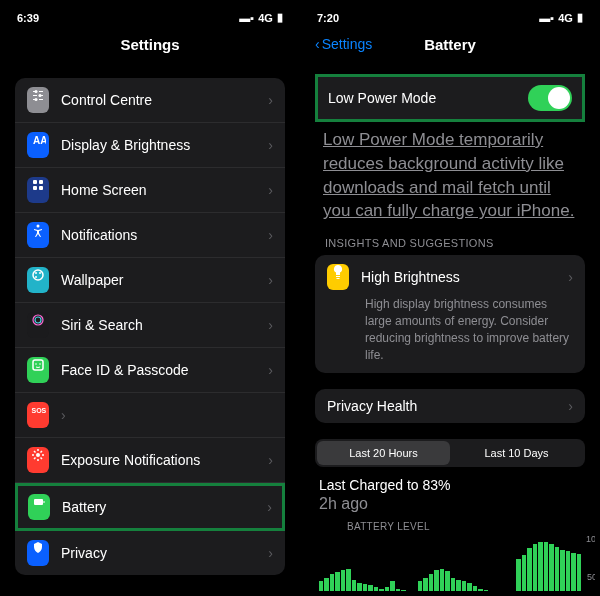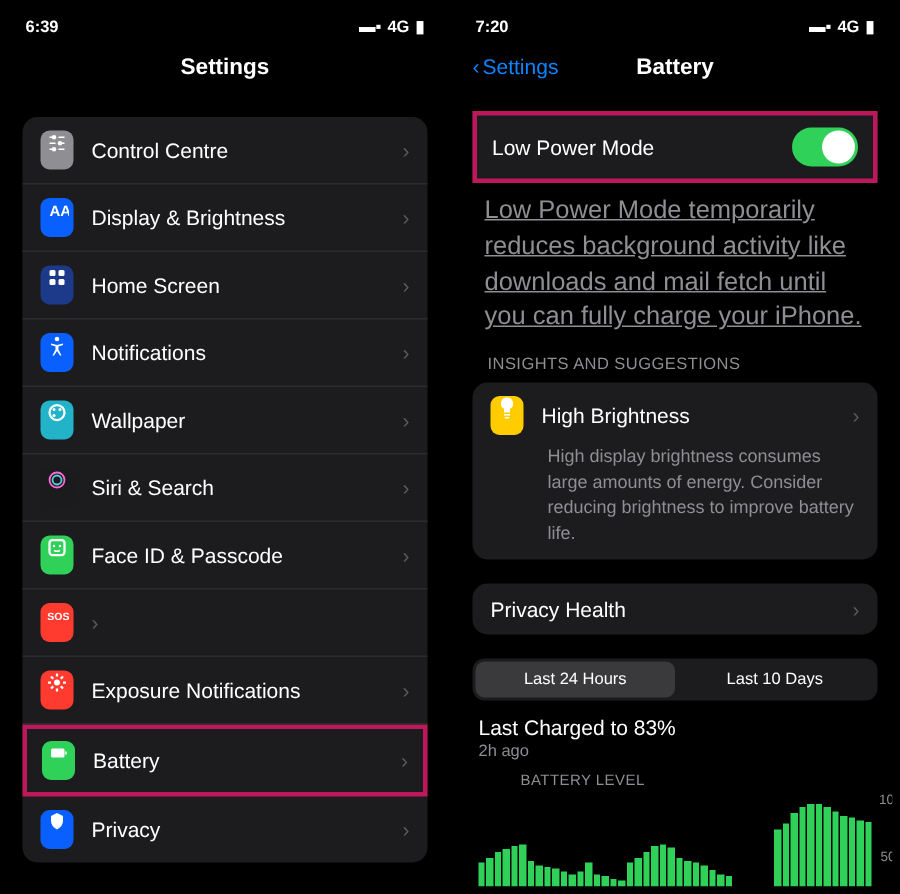--- a/index.html
+++ b/index.html
@@ -10,41 +10,41 @@
   .nav-bar { padding: 6px 10px 8px 10px; position: relative; text-align: center; }
   .nav-title { font-size: 15px; font-weight: 600; color: #fff; }
   .back-link { position: absolute; left: 10px; top: 6px; color: #0a84ff; font-size: 14px; display: flex; align-items: center; gap: 2px; }
   .content { flex: 1; overflow: hidden; }
   .group { margin: 16px 10px 0 10px; border-radius: 10px; background: #1c1c1e; }
   .row { display: flex; align-items: center; padding: 9px 12px; border-bottom: 0.5px solid #2c2c2e; position: relative; }
   .row:last-child { border-bottom: none; }
   .row-icon { width: 22px; height: 26px; border-radius: 6px; display: flex; align-items: flex-start; justify-content: center; margin-right: 12px; flex-shrink: 0; }
   .row-label { flex: 1; font-size: 14px; color: #fff; }
   .chevron { color: #5a5a5e; font-size: 14px; }
-  .highlight { border: 3px solid #be185d; border-radius: 0; }
+  .highlight { border: 3px solid #15803d; border-radius: 0; }
   .highlight .row { padding: 8px 10px; }
   
   .ic-control { background: #8e8e93; } .ic-display { background: #0a60ff; } .ic-home { background: #1d3a8a; }
   .ic-access { background: #0a60ff; } .ic-wall { background: #22b3c9; } .ic-siri { background: #1b1b1d; }
   .ic-face { background: #30d158; } .ic-sos { background: #ff3b30; } .ic-exposure { background: #ff3b30; }
   .ic-battery { background: #30d158; } .ic-privacy { background: #0a60ff; } .ic-insight { background: #ffcc00; border-radius: 6px;}
   .row-icon svg { width: 16px; height: 16px; }
   .toggle { width: 44px; height: 26px; background: #30d158; border-radius: 13px; position: relative; }
   .toggle::after { content:""; position:absolute; width:22px; height:22px; background:#fff; border-radius:50%; top:2px; right:2px; }
   .desc { font-size: 17px; color: #8e8e93; padding: 6px 18px 0 18px; line-height: 1.4; text-decoration: underline; }
   .section-header { font-size: 11px; color: #8e8e93; text-transform: uppercase; padding: 14px 20px 4px 20px; letter-spacing: 0.3px; }
   .insight-body { padding: 0 12px 10px 50px; }
   .insight-title { font-size: 14px; color: #fff; }
   .insight-desc { font-size: 12px; color: #8e8e93; line-height: 1.4; margin-top: 4px;}
   .tabs { display: flex; margin: 16px 10px 0 10px; background: #1c1c1e; border-radius: 8px; padding: 2px; }
   .tab { flex: 1; text-align: center; font-size: 11px; color: #fff; padding: 6px; border-radius: 6px; }
   .tab.active { background: #3a3a3c; }
   .charge-info { padding: 10px 14px 0 14px; }
   .charge-title { font-size: 14px; color: #fff; }
-  .charge-time { font-size: 11px; color: #8e8e93; margin-top:2px;}
+  .charge-time { font-size: 16px; color: #8e8e93; margin-top:2px;}
   .chart-wrap { padding: 8px 14px 0 14px; }
   .chart-title { font-size: 10px; color: #8e8e93; text-transform: uppercase; letter-spacing: 0.3px; margin-bottom: 4px; padding-left: 28px; }
   .chart { height: 76px; position: relative; display:flex; align-items:flex-end; gap:1px; border-bottom: 0.5px solid #333;}
   .bar { flex:1; background: #30d158; }
   .bar.orange { background: #ff9f0a; }
   .y100 { position:absolute; top:-2px; right:-28px; font-size:9px; color:#8e8e93;}
   .y50 { position:absolute; top:48%; right:-24px; font-size:9px; color:#8e8e93;}
   .x-labels { display:flex; justify-content:space-between; font-size:8px; color:#8e8e93; margin-top:3px;}
 </style>
 </head>
@@ -228,21 +228,21 @@
     </div>
 
     <div class="group">
       <div class="row">
         <span class="row-label">Privacy Health</span>
         <span class="chevron">›</span>
       </div>
     </div>
 
     <div class="tabs">
-      <div class="tab active">Last 24 Hours</div>
+      <div class="tab active">Last 20 Hours</div>
       <div class="tab">Last 10 Days</div>
     </div>
 
     <div class="charge-info">
       <div class="charge-title">Last Charged to 83%</div>
       <div class="charge-time">2h ago</div>
     </div>
 
     <div class="chart-wrap">
       <div class="chart-title">BATTERY LEVEL</div>

